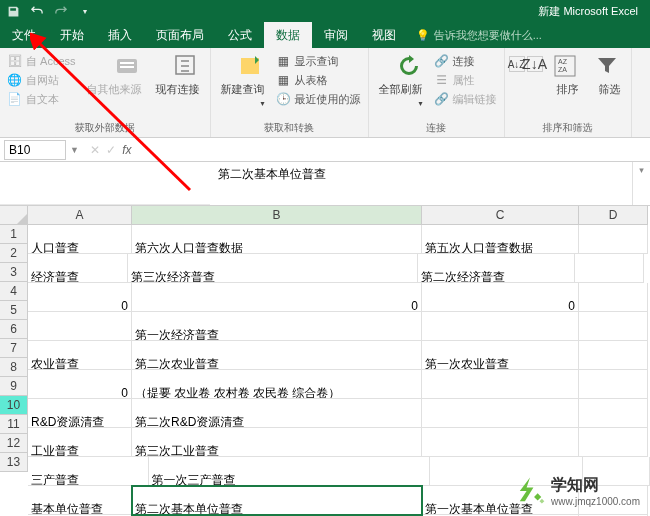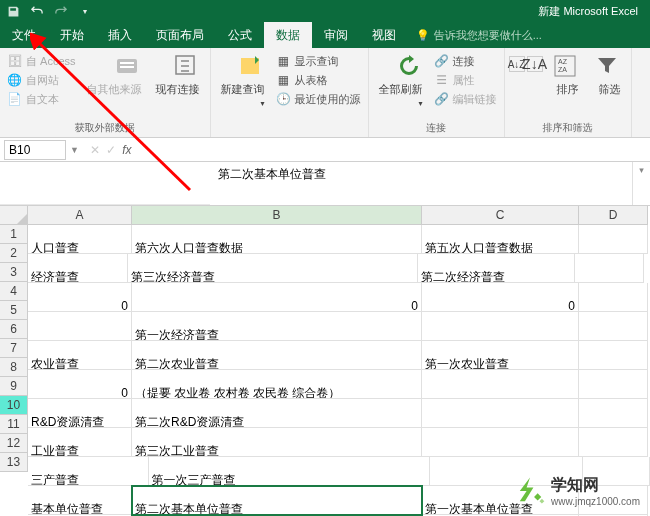--- a/index.html
+++ b/index.html
@@ -150,20 +150,21 @@
         <div class="ribbon-item">
             <span class="icon-box">▦</span>
             <span>从表格</span>
           </div>
         <div class="ribbon-item">
             <span class="icon-box">🕒</span>
             <span>最近使用的源</span>
           </div>
       </div>
     </div>
+    <div class="ribbon-group-label">获取和转换</div>
   </div>
 
   <div class="ribbon-group">
     <div class="ribbon-buttons">
       <div class="ribbon-big">
         <div class="icon-big">
             <svg width="26" height="26" viewBox="0 0 26 26">
               <path d="M13 4a9 9 0 109 9h-3a6 6 0 11-6-6v3l5-4-5-4v2z" fill="#3a8f3a"></path>
             </svg>
           </div>

